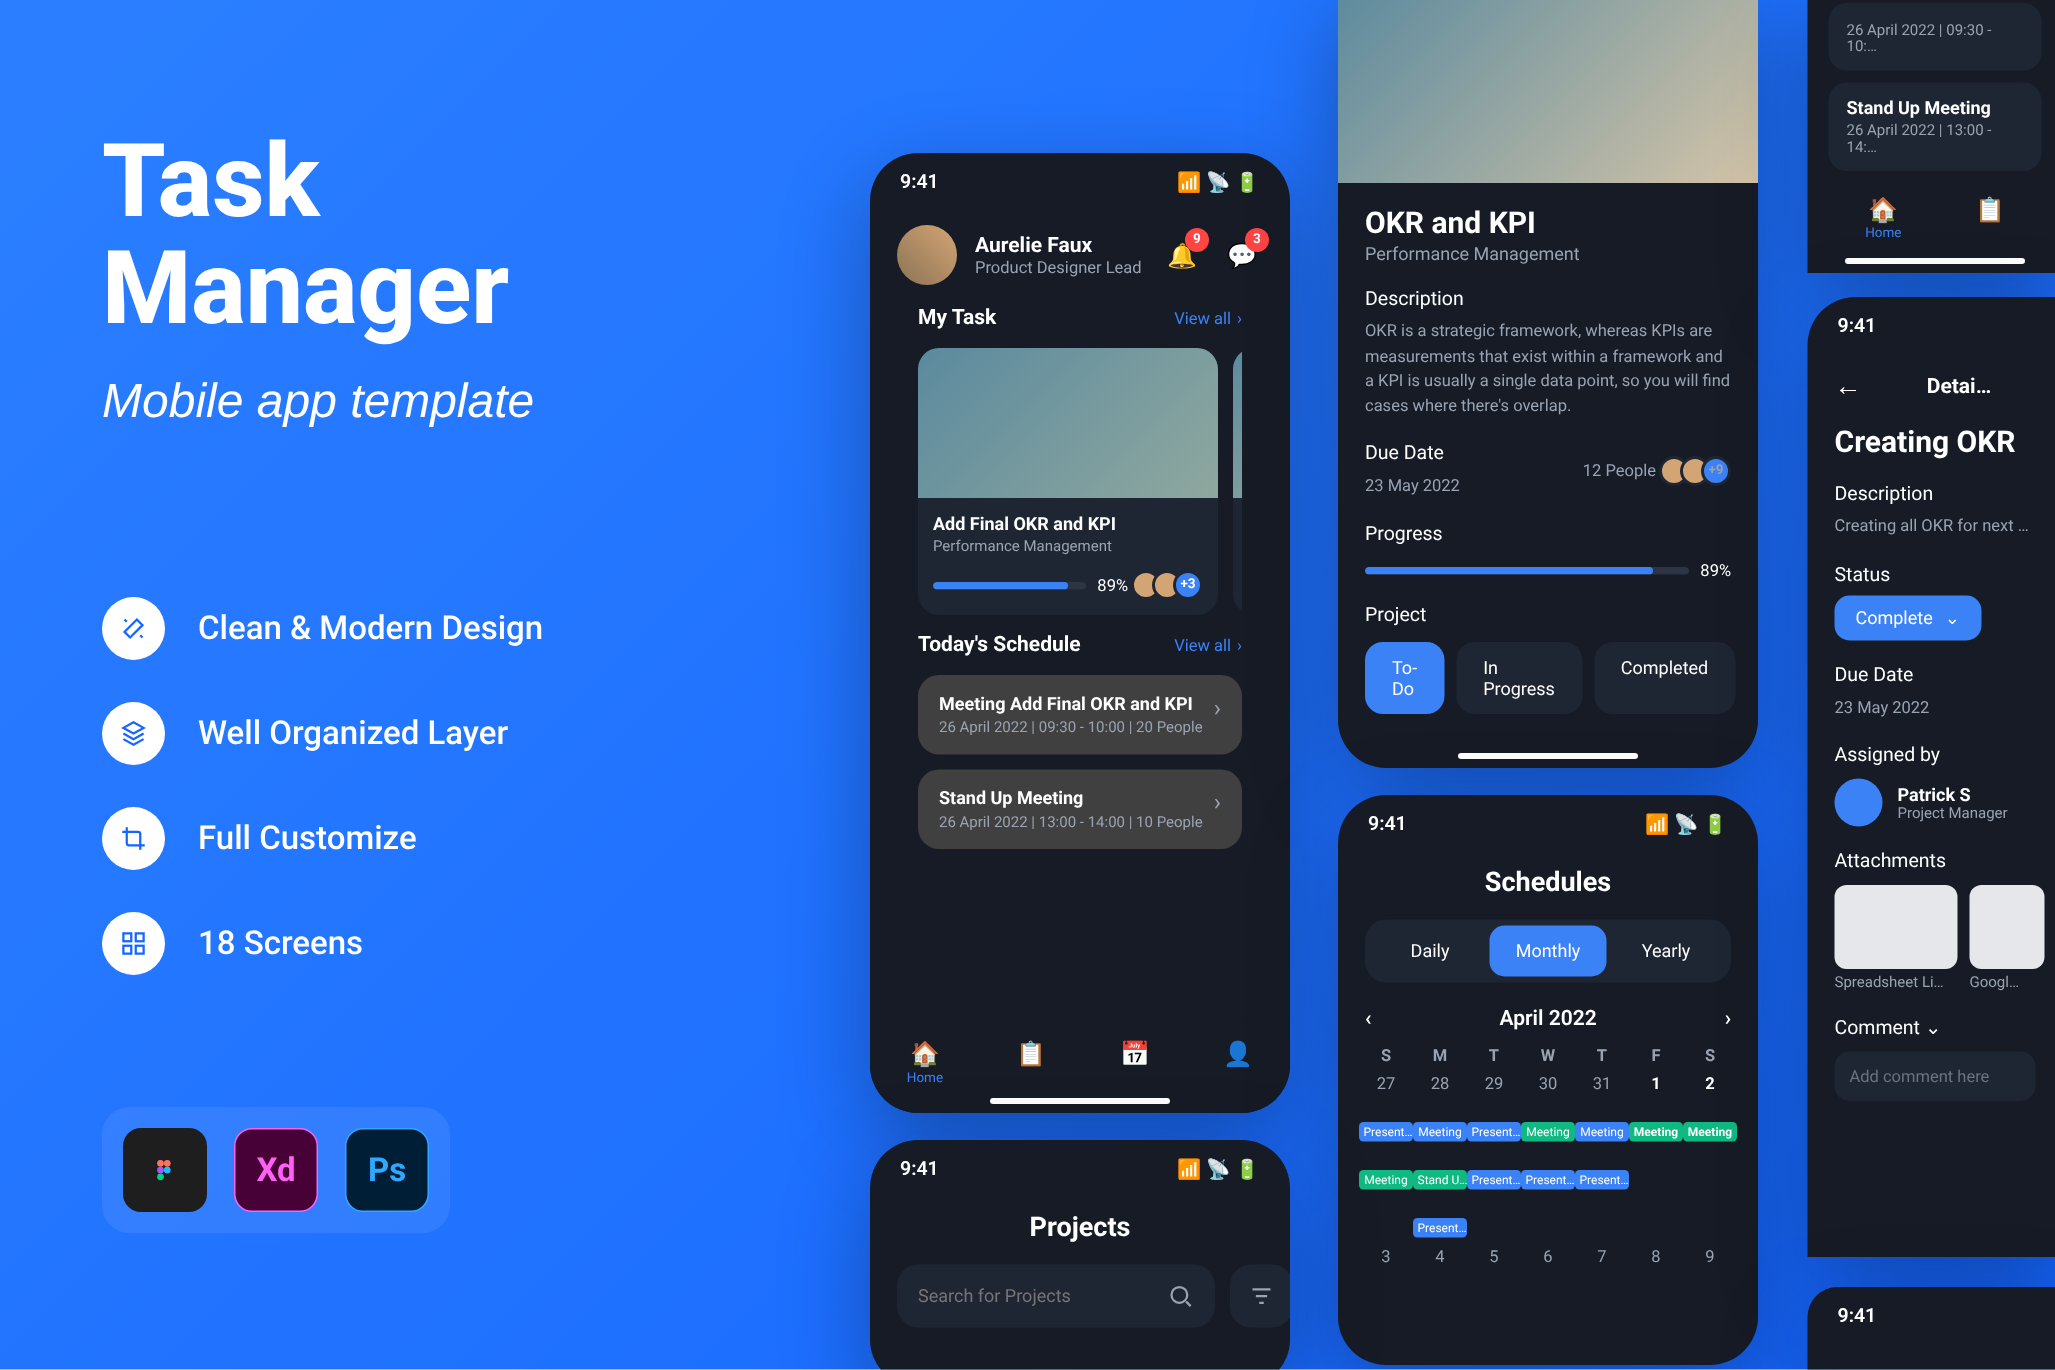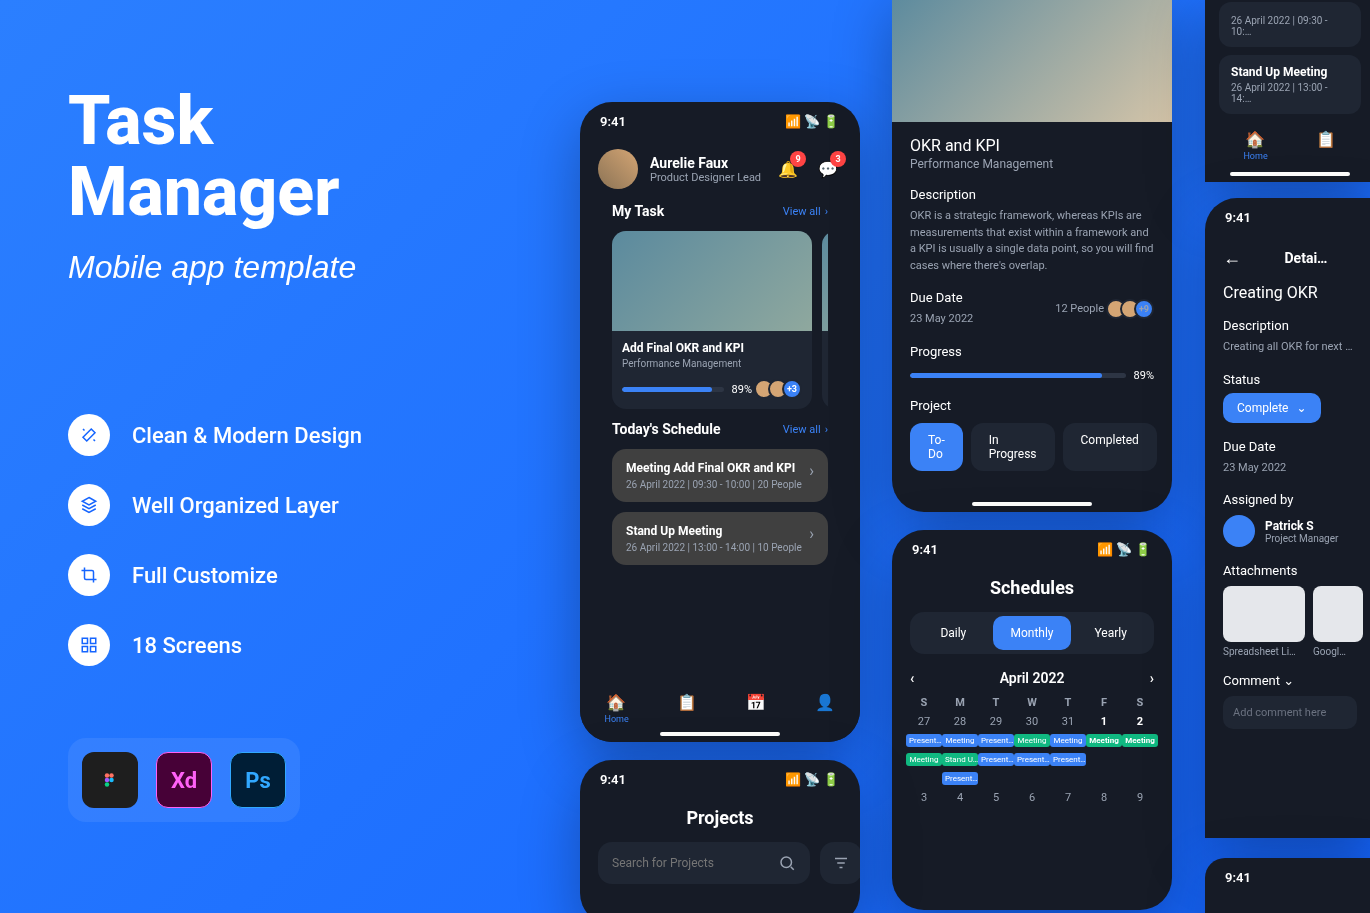--- a/index.html
+++ b/index.html
@@ -1,21 +1,21 @@
 <!DOCTYPE html>
 <html><head>
 <meta charset="utf-8">
 <style>
 *{margin:0;padding:0;box-sizing:border-box;font-family:-apple-system,BlinkMacSystemFont,"Segoe UI",Roboto,sans-serif}
 body{background:linear-gradient(135deg,#2b7fff 0%,#1565ff 100%);width:1370px;height:913px;overflow:hidden;position:relative}
 .canvas{position:relative;width:100%;height:100%}
 .hero{position:absolute;left:68px;top:86px;color:#fff}
 .hero h1{font-size:68px;font-weight:800;line-height:1.05}
 .hero .sub{font-family:Liberation Sans, sans-serif;font-style:italic;font-size:32px;margin-top:20px;font-weight:400}
-.features{position:absolute;left:68px;top:414px}
+.features{position:absolute;left:68px;top:398px}
 .feat{display:flex;align-items:center;gap:22px;margin-bottom:28px}
 .feat .ic{width:42px;height:42px;background:#fff;border-radius:50%;display:flex;align-items:center;justify-content:center;color:#1565ff}
 .feat span.txt{color:#fff;font-size:22px;font-weight:500}
 .tools{position:absolute;left:68px;top:738px;display:flex;gap:18px;background:rgba(255,255,255,.08);padding:14px;border-radius:18px}
 .tool{width:56px;height:56px;border-radius:12px;display:flex;align-items:center;justify-content:center;font-size:22px;font-weight:700}
 .tool.fig{background:#1e1e1e;color:#ff7262}
 .tool.xd{background:#470137;color:#ff61f6;border:1px solid #ff61f6}
 .tool.ps{background:#001e36;color:#31a8ff;border:1px solid #31a8ff}
 .phone{position:absolute;background:#161b26;border-radius:32px;color:#fff;overflow:hidden;box-shadow:0 20px 60px rgba(0,0,0,.3)}
 .p1{width:280px;height:640px;left:580px;top:102px}
@@ -57,41 +57,41 @@
 .sched-title{font-size:12px;font-weight:700;margin-bottom:4px}
 .sched-meta{font-size:10px;color:#9aa3b2}
 .chev{color:#9aa3b2}
 .bottomnav{position:absolute;bottom:0;left:0;right:0;display:flex;justify-content:space-around;padding:12px 0 18px;background:#161b26}
 .nav-item{display:flex;flex-direction:column;align-items:center;gap:2px;color:#6b7280}
 .nav-item.active{color:#3b82f6}
 .nav-item .lbl{font-size:9px}
 .home-ind{position:absolute;bottom:6px;left:50%;transform:translateX(-50%);width:120px;height:4px;background:#fff;border-radius:2px}
 .detail-img{width:100%;height:130px;background:linear-gradient(135deg,#5b8a9e,#d4c4a8)}
 .detail-body{padding:14px 18px}
-.d-title{font-size:16px;font-weight:400}
+.d-title{font-size:20px;font-weight:700}
 .d-sub{font-size:12px;color:#9aa3b2;margin-top:2px}
 .d-sec{margin-top:16px}
 .d-sec-title{font-size:13px;font-weight:400;margin-bottom:6px}
 .d-desc{font-size:11px;color:#9aa3b2;line-height:1.5}
 .due-row{display:flex;justify-content:space-between;align-items:center}
 .people{display:flex;align-items:center;gap:8px;font-size:11px;color:#9aa3b2}
 .tabs{display:flex;gap:8px;margin-top:10px}
 .tab{padding:10px 18px;border-radius:12px;font-size:12px;background:#1f2633;color:#fff}
 .tab.active{background:#3b82f6}
 .sched-title-c{text-align:center;font-size:18px;font-weight:700;margin:8px 0 14px}
 .seg{display:flex;background:#1f2633;border-radius:14px;padding:4px;margin:0 18px 16px}
 .seg-item{flex:1;padding:10px;text-align:center;font-size:12px;border-radius:10px}
 .seg-item.active{background:#3b82f6}
 .month-nav{display:flex;justify-content:space-between;align-items:center;padding:0 18px;font-size:14px;font-weight:600}
 .cal{padding:10px 14px}
 .cal-row{display:flex;justify-content:space-between;margin-bottom:6px}
 .cal-cell{width:36px;text-align:center;font-size:11px;color:#9aa3b2}
 .cal-cell.hd{font-weight:700;color:#9aa3b2}
 .cal-cell.today{color:#fff;font-weight:700}
-.event{font-size:8px;padding:2px 3px;border-radius:3px;margin-top:6px;color:#fff;white-space:nowrap;overflow:hidden}
+.event{font-size:8px;padding:2px 3px;border-radius:3px;margin-top:19px;color:#fff;white-space:nowrap;overflow:hidden}
 .ev-b{background:#3b82f6}
 .ev-g{background:#10b981}
 .mini-sched{background:#1f2633;border-radius:12px;padding:10px 12px;margin-bottom:8px}
 .mini-title{font-size:12px;font-weight:700}
 .mini-meta{font-size:10px;color:#9aa3b2;margin-top:3px}
 .mini-nav{display:flex;justify-content:space-around;padding:8px 0}
 .detail-h{padding:10px 18px;display:flex;align-items:center;gap:14px}
 .back{font-size:18px}
 .detail-h-title{font-size:14px;font-weight:700;flex:1;text-align:center}
 .status-pill{background:#3b82f6;border-radius:10px;padding:8px 14px;display:inline-flex;align-items:center;gap:8px;font-size:12px}

